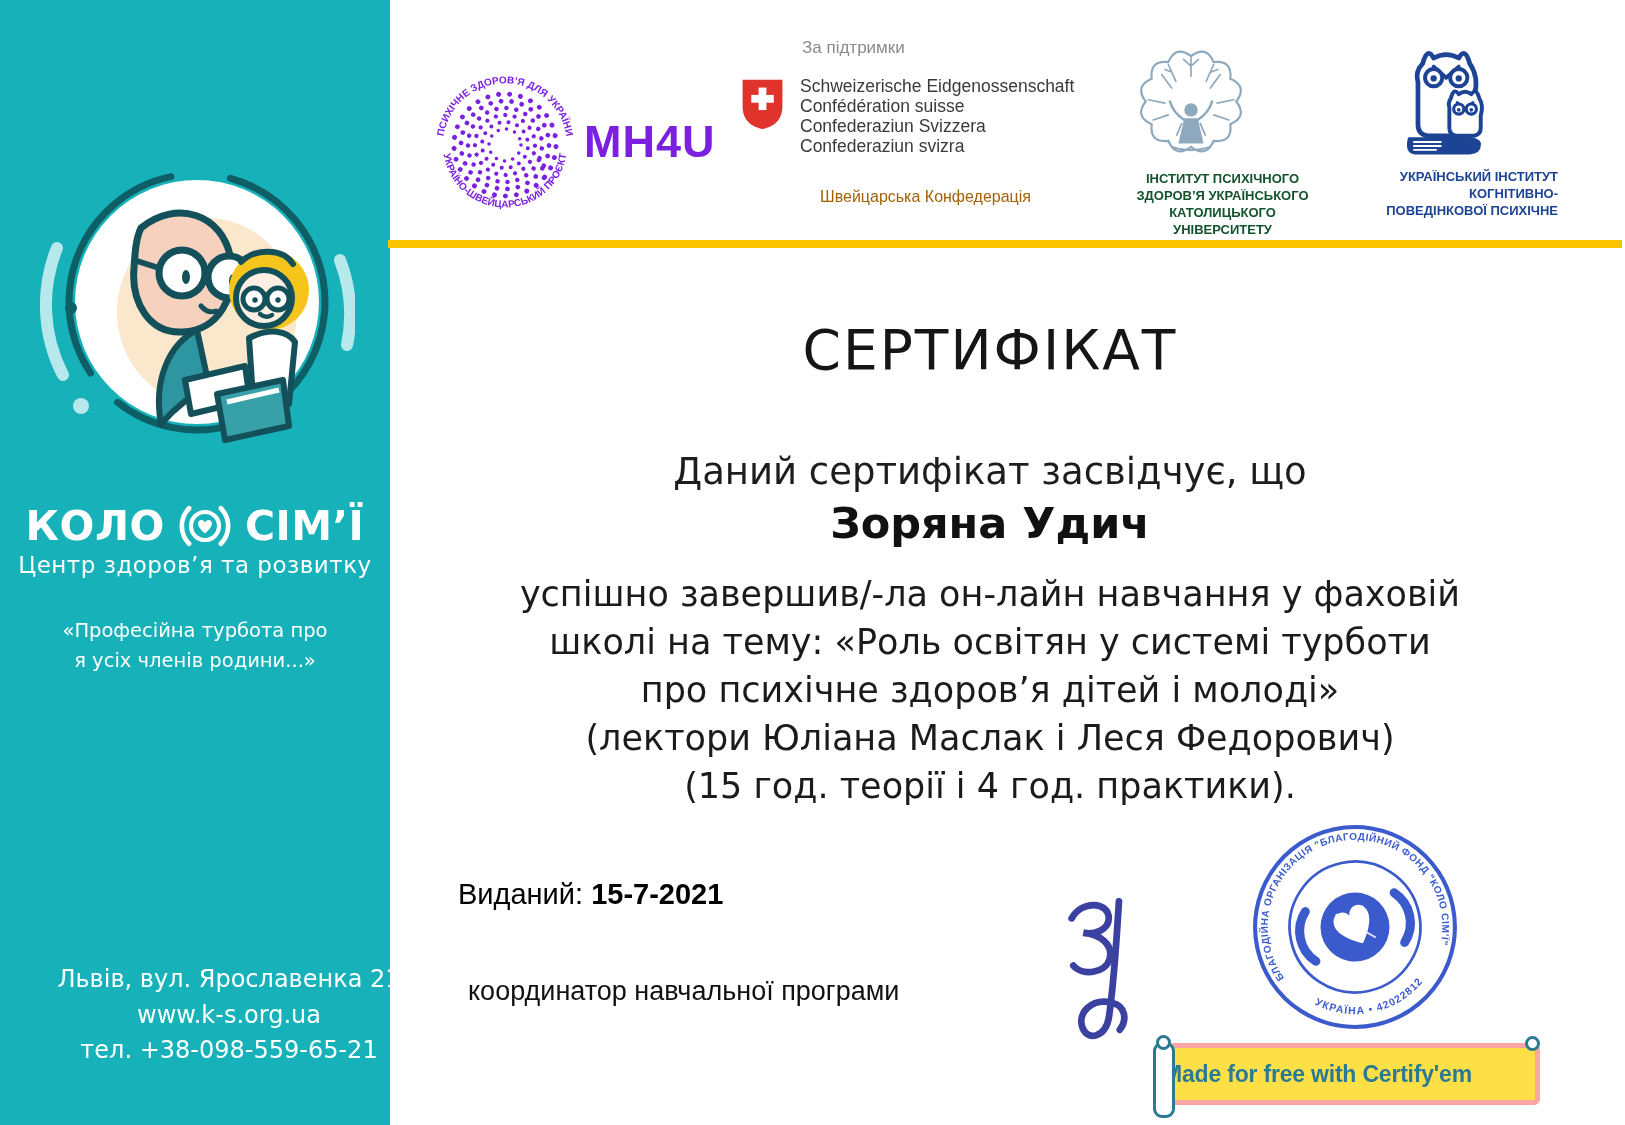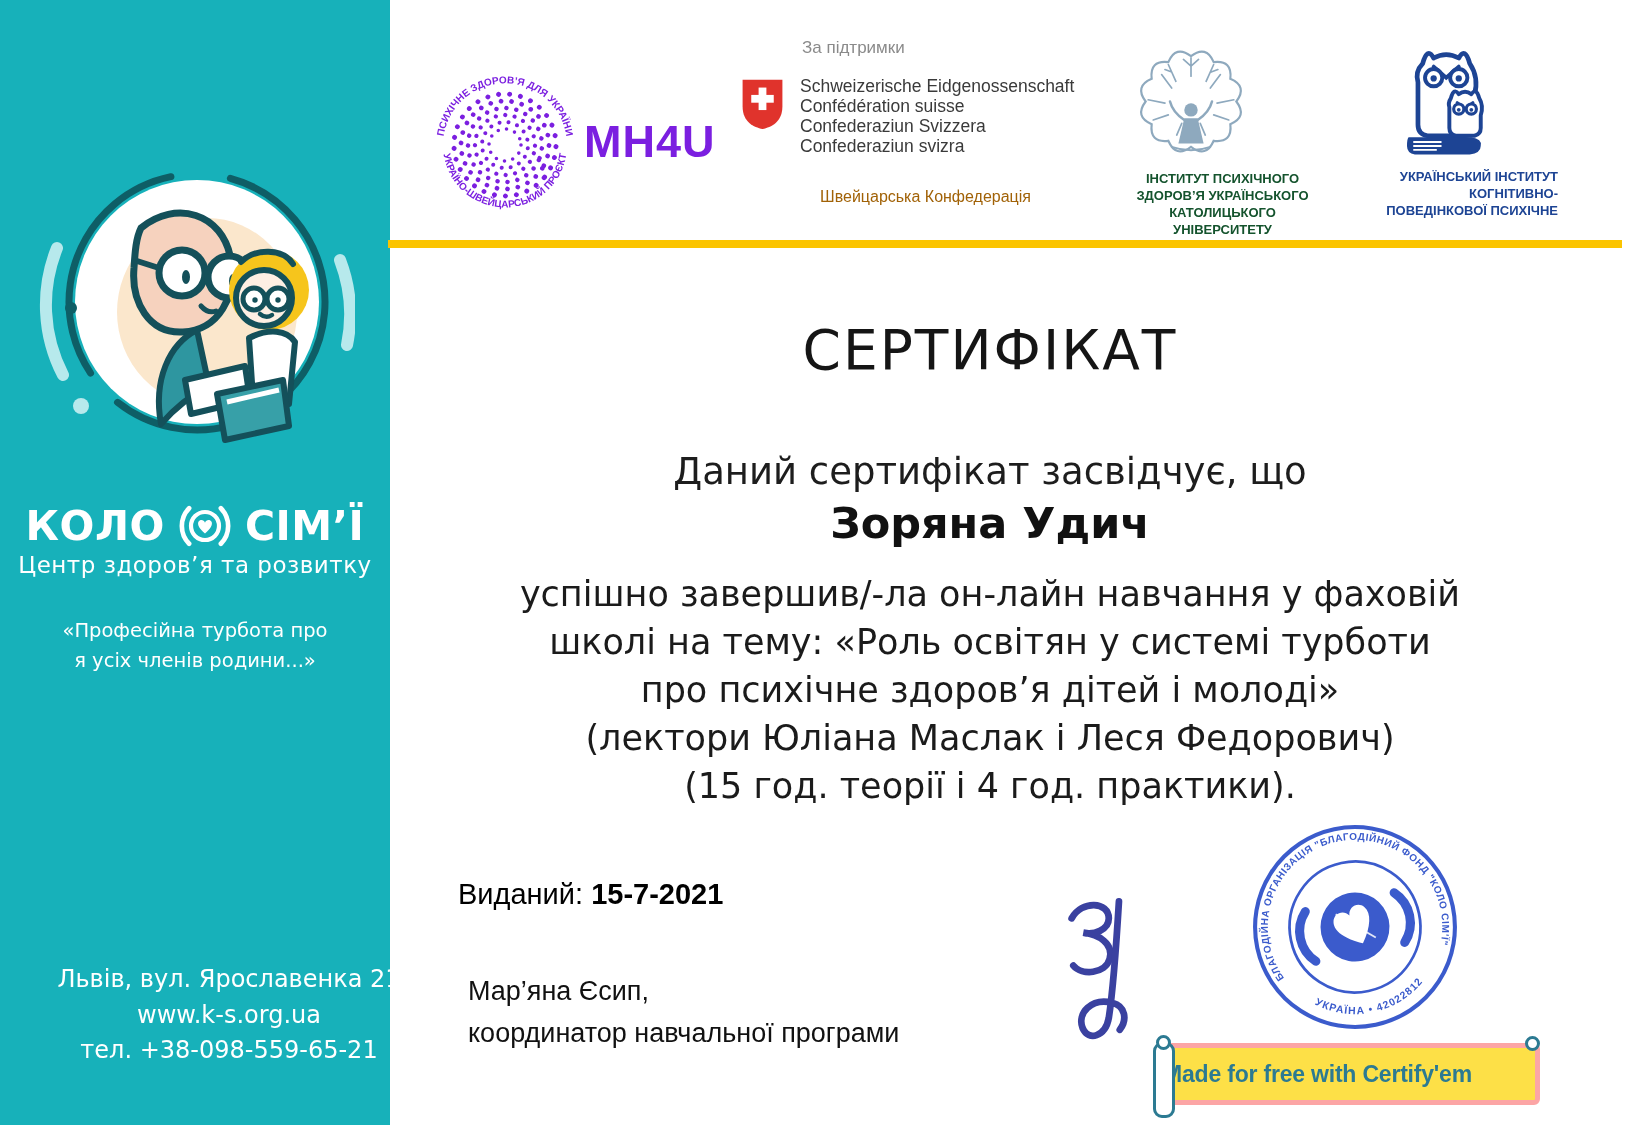--- a/index.html
+++ b/index.html
@@ -234,21 +234,20 @@
     <div>(лектори Юліана Маслак і Леся Федорович)</div>
     <div>(15 год. теорії і 4 год. практики).</div>
   </div>
 
   <div class="issued">
     <span>Виданий:</span>
     <b>15-7-2021</b>
   </div>
 
   <div class="signer">
-    <div>Мар’яна Єсип,</div>
     <div>координатор навчальної програми</div>
   </div>
 
   <svg class="signature" viewBox="0 0 130 180">
     <g fill="none" stroke="#3A41A0" stroke-width="8" stroke-linecap="round">
       <path d="M48,30 C60,8 92,10 92,30 C92,44 74,50 62,47 C80,49 98,60 93,78 C88,96 60,98 50,86"></path>
       <path d="M104,10 C101,60 98,108 92,148 C88,170 68,176 61,160 C54,142 72,124 96,130 C112,134 114,150 105,162"></path>
     </g>
   </svg>
 

